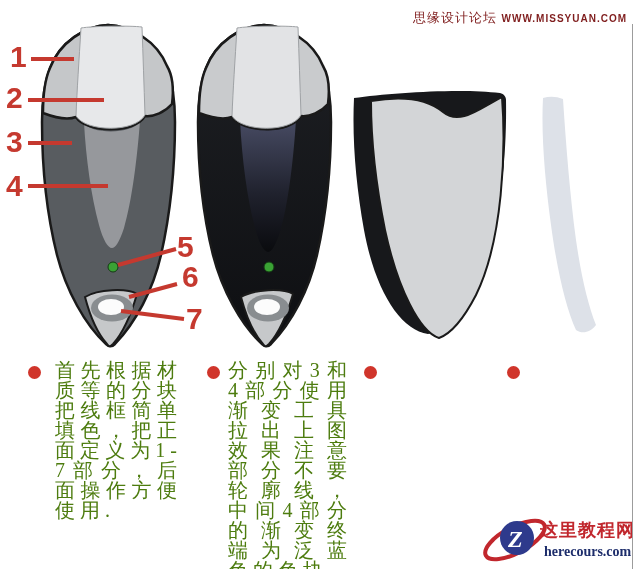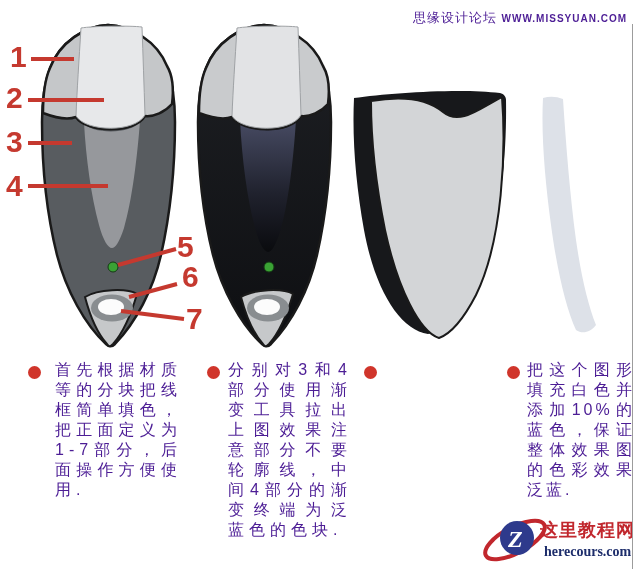--- a/index.html
+++ b/index.html
@@ -1,27 +1,27 @@
 <!DOCTYPE html>
 <html><head>
 <meta charset="utf-8">
 <style>
   html,body{margin:0;padding:0;background:#fff;}
   .page{position:relative;width:635px;height:569px;background:#ffffff;overflow:hidden;
         font-family:"Liberation Sans",sans-serif;}
   .right-border{position:absolute;top:24px;bottom:0;right:2px;width:1px;background:#9c9c9c;}
-  .watermark{position:absolute;top:8px;right:8px;color:#4c1d95;white-space:nowrap;}
+  .watermark{position:absolute;top:8px;right:8px;color:#7f1d1d;white-space:nowrap;}
   .watermark .cn{font-size:13px;letter-spacing:1px;font-family:"Liberation Serif",serif;}
   .watermark .en{font-size:10px;letter-spacing:1px;font-weight:bold;}
   svg.figure{position:absolute;top:0;left:0;}
   .callout-num{font-family:"Liberation Sans",sans-serif;font-weight:bold;fill:#c5392f;font-size:30px;}
   .steps{position:absolute;top:0;left:0;width:635px;height:569px;}
   .bullet{position:absolute;width:13px;height:13px;border-radius:50%;background:#d0352b;}
-  .step-text{position:absolute;margin:0;font-family:Liberation Sans, sans-serif;font-size:16px;
-             line-height:20px;color:#4c1d95;text-align:justify;}
+  .step-text{position:absolute;margin:0;font-family:Liberation Serif, serif;font-size:20px;
+             line-height:20px;color:#4d7c0f;text-align:justify;}
   .b1{left:28px;top:366px;} .t1{left:55px;top:360px;width:127px;letter-spacing:5px;}
   .b2{left:207px;top:366px;} .t2{left:228px;top:360px;width:124px;letter-spacing:5px;}
   .b3{left:364px;top:366px;} .t3{left:385px;top:360px;width:124px;letter-spacing:5px;}
   .b4{left:507px;top:366px;} .t4{left:527px;top:360px;width:108px;letter-spacing:3px;}
   .logo{position:absolute;right:3px;bottom:1px;width:150px;height:58px;}
 </style>
 </head>
 <body>
 
 <div class="page">
@@ -112,21 +112,20 @@
   <div class="steps">
     <span class="bullet b1"></span>
     <p class="step-text t1">首先根据材质等的分块把线框简单填色，把正面定义为1-7部分，后面操作方便使用.</p>
 
     <span class="bullet b2"></span>
     <p class="step-text t2">分别对3和4部分使用渐变工具拉出上图效果注意部分不要轮廓线，中间4部分的渐变终端为泛蓝色的色块.</p>
 
     <span class="bullet b3"></span>
 
     <span class="bullet b4"></span>
-    <p class="step-text t4">把这个图形填充白色并添加10%的蓝色，保证整体效果图的色彩效果泛蓝.</p>
   </div>
 
   <div class="logo">
     <svg width="150" height="58" viewBox="0 0 150 58">
       <ellipse cx="33" cy="30" rx="33" ry="13" fill="none" stroke="#c1272d" stroke-width="4" transform="rotate(-28 33 30)"></ellipse>
       <circle cx="35" cy="28" r="17" fill="#2e3a8c"></circle>
       <text x="26" y="37" fill="#ffffff" font-size="24" font-weight="bold" font-style="italic" font-family="Liberation Serif, serif">Z</text>
       <text x="58" y="26" fill="#c1272d" font-size="18" font-weight="bold" letter-spacing="1" font-family="Liberation Serif, serif">这里教程网</text>
       <text x="62" y="46" fill="#1d2d6b" font-size="14" font-weight="bold" font-family="Liberation Serif, serif">herecours.com</text>
     </svg>

